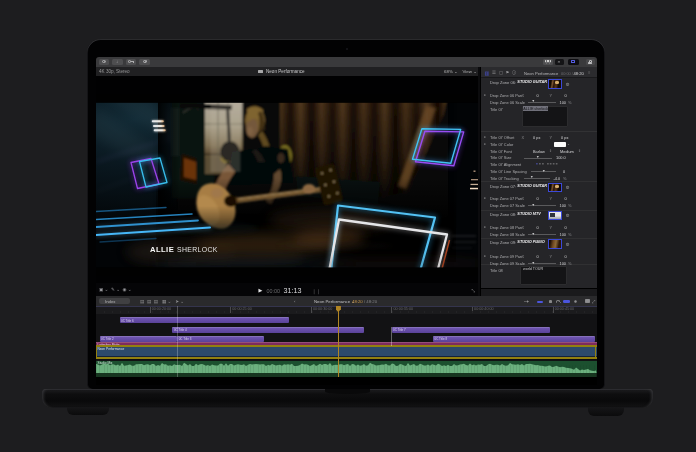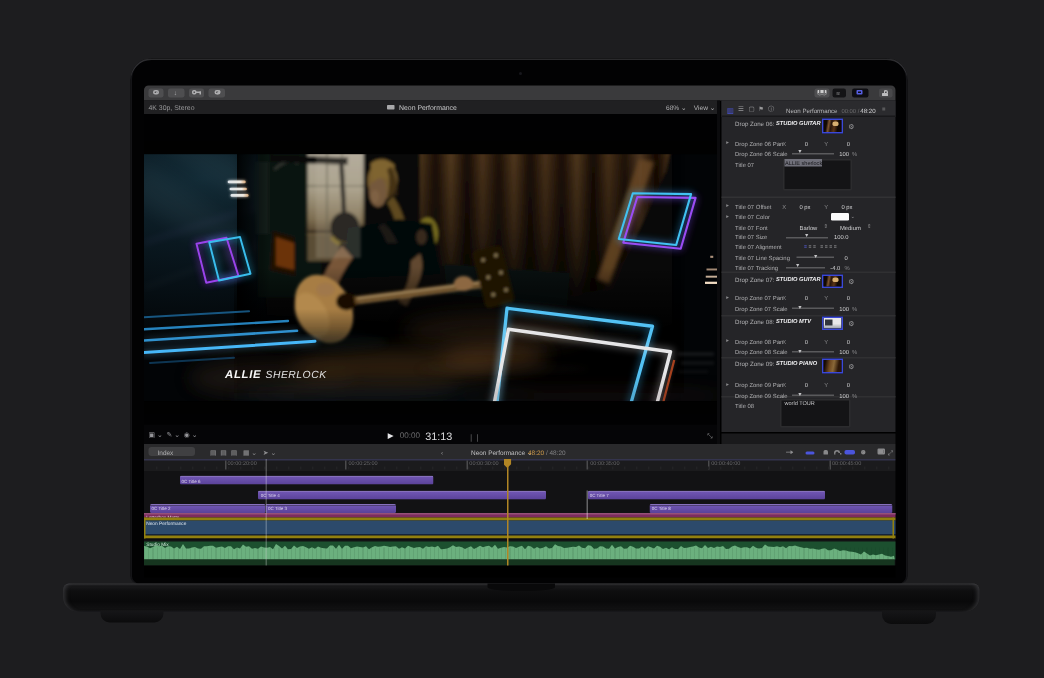--- a/index.html
+++ b/index.html
@@ -53,21 +53,21 @@
 
 <div class="a" style="left:96px;top:66.8px;width:382.5px;height:9px;background:#202022;"></div>
 <div class="tx" style="left:99px;top:68.6px;font-size:4.6px;color:#98989a;">4K 30p, Stereo</div>
 <div class="a" style="left:258px;top:69.6px;width:5px;height:3.6px;background:#a8a8aa;border-radius:0.5px;"></div>
 <div class="tx" style="left:266px;top:68.6px;font-size:4.6px;color:#c8c8ca;">Neon Performance</div>
 <div class="tx" style="left:444px;top:68.8px;font-size:4.4px;color:#b4b4b6;">68% ⌄</div>
 <div class="tx" style="left:462.5px;top:68.8px;font-size:4.4px;color:#b4b4b6;">View ⌄</div>
 
 <div class="a" style="left:96px;top:75.8px;width:382.5px;height:207.2px;background:#010102;"></div>
 
-<div class="a" id="frame" style="left:96px;top:93.5px;width:382px;height:182.5px;overflow:hidden;font-style:italic;"><svg width="382" height="182.5" viewBox="0 0 382 182.5">
+<div class="a" id="frame" style="left:96px;top:93.5px;width:382px;height:182.5px;overflow:hidden;"><svg width="382" height="182.5" viewBox="0 0 382 182.5">
 <defs>
  <filter id="b1" x="-40%" y="-40%" width="180%" height="180%">
             <feGaussianBlur stdDeviation="0.7"></feGaussianBlur>
           </filter>
  <filter id="b2" x="-40%" y="-40%" width="180%" height="180%">
             <feGaussianBlur stdDeviation="1.1"></feGaussianBlur>
           </filter>
  <filter id="b4" x="-60%" y="-60%" width="220%" height="220%">
             <feGaussianBlur stdDeviation="2.4"></feGaussianBlur>
           </filter>

